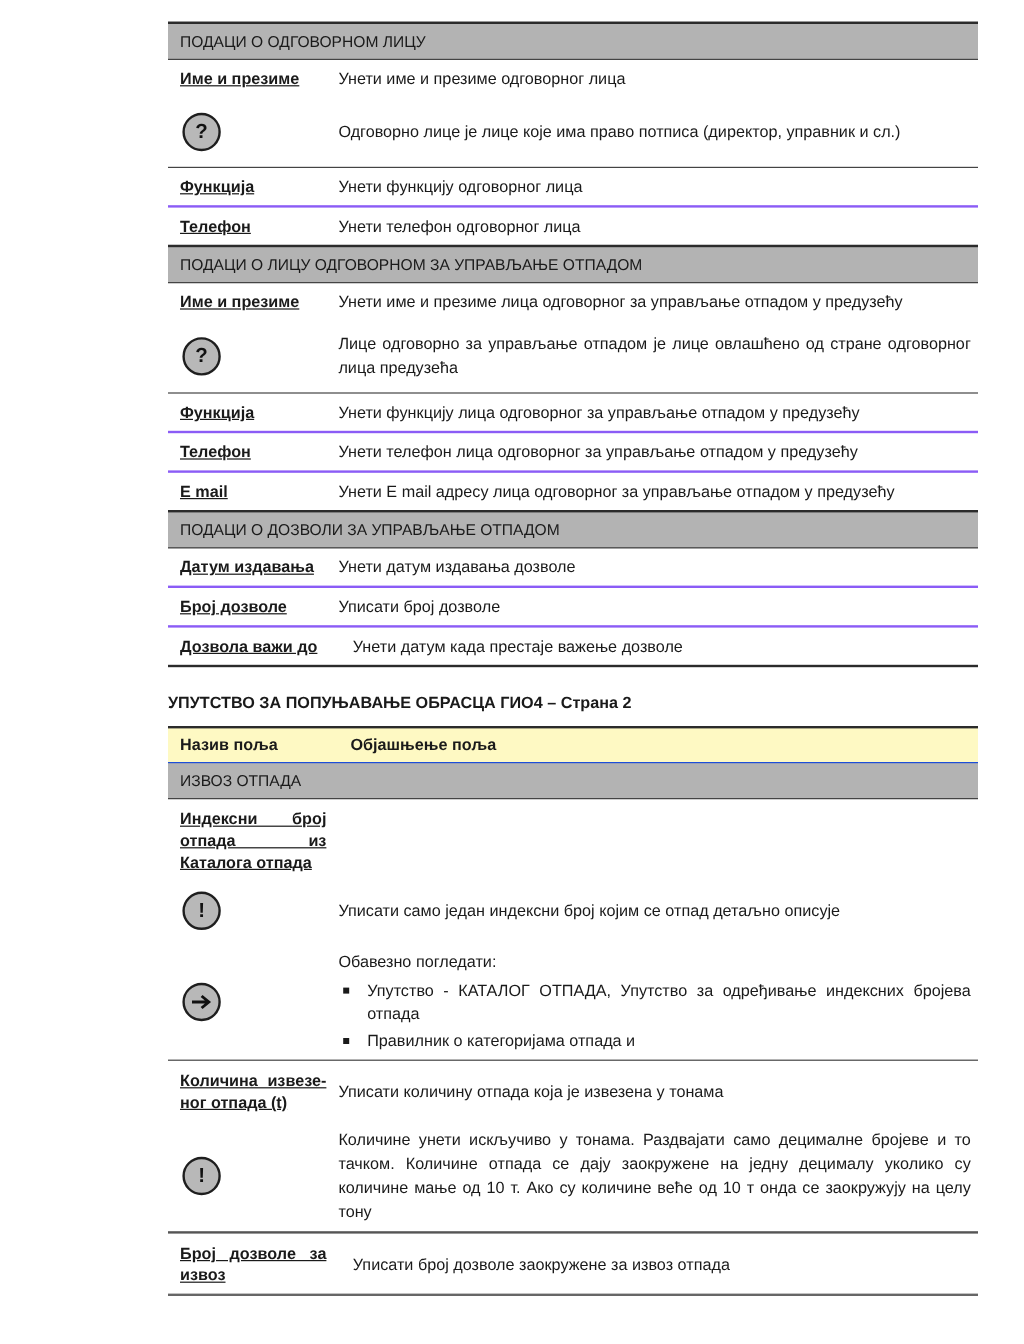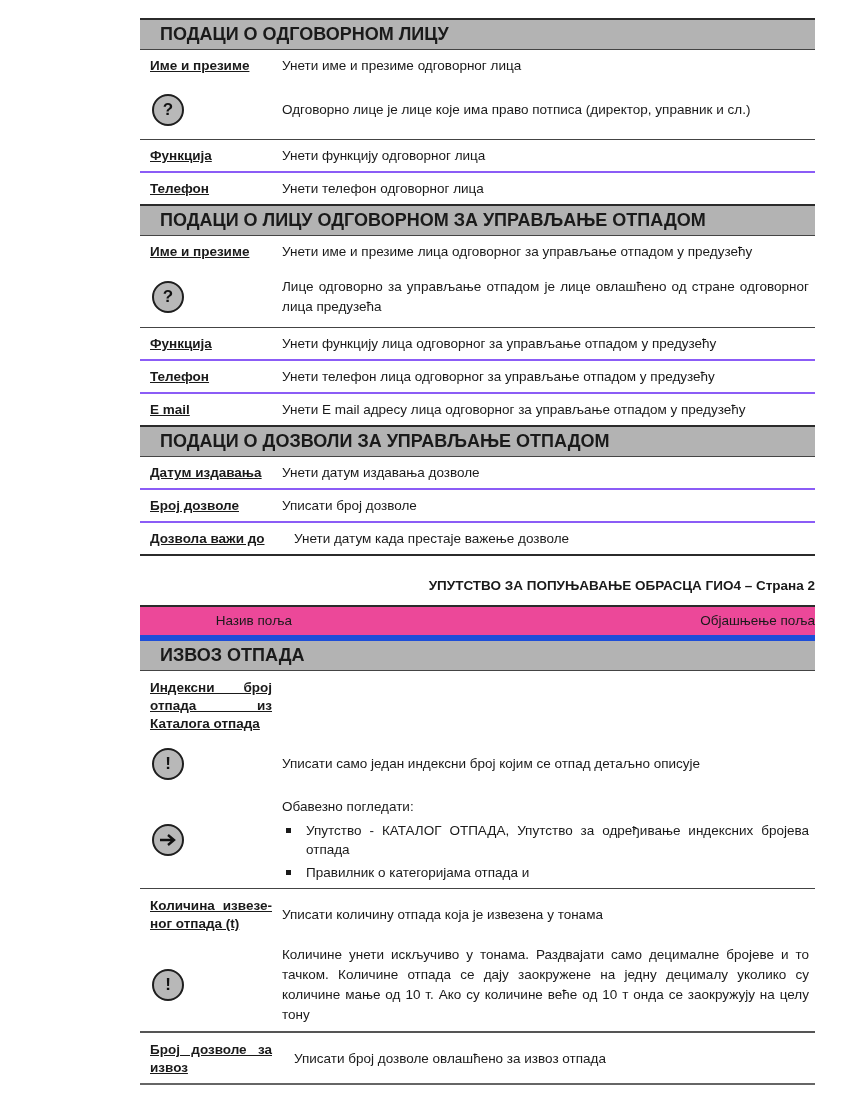--- a/index.html
+++ b/index.html
@@ -1,42 +1,42 @@
 <!DOCTYPE html>
 <html><head>
 <meta charset="utf-8">
 <style>
   html, body { margin: 0; padding: 0; background: #ffffff; }
   body { width: 853px; height: 1120px; position: relative; overflow: hidden;
          font-family: "Liberation Sans", "DejaVu Sans", sans-serif; color: #1a1a1a; }
   .page { position: absolute; left: 140px; top: 18px; width: 675px; }
   .tbl { width: 675px; }
-  .sec-head { background: #b3b3b3; font-weight: bold; font-size: 18px; padding: 0 20px;
+  .sec-head { background: #b3b3b3; font-weight: normal; font-size: 13px; padding: 0 10px;
               height: 29px; line-height: 29px; border-top: 2px solid #2b2b2b; border-bottom: 1px solid #444; }
-  .col-head { background: #ec4899; font-weight: normal; font-size: 13.5px; height: 28px; line-height: 28px;
-              border-top: 2px solid #2b2b2b; display: flex; text-align: right; }
+  .col-head { background: #fef9c3; font-weight: bold; font-size: 13.5px; height: 28px; line-height: 28px;
+              border-top: 2px solid #2b2b2b; display: flex; }
   .col-head .c1 { width: 142px; padding-left: 10px; }
   .col-head .c2 { flex: 1; }
   .row { display: flex; font-size: 13.5px; border-bottom: 2px solid #8b5cf6; align-items: flex-start; }
   .row.noline { border-bottom: none; }
   .row.thick { border-bottom: 2px solid #2b2b2b; gap: 12px; }
   .row .lbl { width: 142px; padding-left: 10px; font-weight: bold; box-sizing: border-box; flex-shrink: 0; text-decoration: underline; }
   .row .val { flex: 1; padding-right: 6px; }
   .row.single .lbl, .row.single .val { height: 31px; line-height: 31px; }
   .lbl.multi { line-height: 18px; padding-top: 8px; padding-bottom: 6px; padding-right: 10px; text-align: justify; }
   .lbl.multi span { display: block; text-align: justify; text-align-last: justify; }
   .lbl.multi span.last { text-align-last: left; }
   .val.multi { line-height: 19px; padding-top: 10px; padding-bottom: 8px; }
   .icon-row { display: flex; align-items: center; font-size: 13.5px; }
   .icon-row .lbl { width: 142px; padding-left: 12px; box-sizing: border-box; flex-shrink: 0; display: flex; align-items: center; }
   .icon-row .val { flex: 1; line-height: 20px; text-align: justify; padding-right: 6px; }
   .ico { width: 28px; height: 28px; border-radius: 50%; background: #b8b8b8; border: 2px solid #1e1e1e;
          display: flex; align-items: center; justify-content: center; font-weight: bold; font-size: 17px; color: #111; }
   .ico svg { display: block; }
-  .subtitle { font-weight: bold; font-size: 13.5px; margin-top: 22px; margin-bottom: 12px; text-align: right; }
+  .subtitle { font-weight: bold; font-size: 13.5px; margin-top: 22px; margin-bottom: 12px; }
   .subtitle .small { font-weight: bold; }
   ul.refs { margin: 4px 0 0 0; padding-left: 0; list-style: none; }
   ul.refs li { position: relative; padding-left: 24px; line-height: 19px; margin-top: 4px; text-align: justify; }
   ul.refs li::before { content: ""; position: absolute; left: 4px; top: 7px; width: 5px; height: 5px; background: #1a1a1a; }
 </style>
 </head>
 <body>
 
 <div class="page">
 
@@ -106,21 +106,21 @@
 
   <div class="subtitle">
     <span>УПУТСТВО ЗА ПОПУЊАВАЊЕ ОБРАСЦА ГИО4</span><span class="small"> – Страна 2</span>
   </div>
 
   <div class="tbl">
     <div class="col-head">
       <div class="c1">Назив поља</div>
       <div class="c2">Објашњење поља</div>
     </div>
-    <div class="sec-head" style="border-top:6px solid #1d4ed8;">ИЗВОЗ ОТПАДА</div>
+    <div class="sec-head" style="border-top:1px solid #1d4ed8;">ИЗВОЗ ОТПАДА</div>
 
     <div class="row noline" style="align-items:center;">
       <div class="lbl multi">
         <span>Индексни број</span>
         <span>отпада из</span>
         <span class="last">Каталога отпада</span>
       </div>
     </div>
 
     <div class="icon-row" style="height:50px;">
@@ -160,17 +160,17 @@
         <div class="ico">!</div>
       </div>
       <div class="val">Количине унети искључиво у тонама. Раздвајати само децималне бројеве и то тачком. Количине отпада се дају заокружене на једну децималу уколико су количине мање од 10 т. Ако су количине веће од 10 т онда се заокружују на целу тону</div>
     </div>
 
     <div class="row thick" style="align-items:center; border-bottom-color:#666;">
       <div class="lbl multi">
         <span>Број дозволе за</span>
         <span class="last">извоз</span>
       </div>
-      <div class="val">Уписати број дозволе овлашћено за извоз отпада</div>
+      <div class="val">Уписати број дозволе заокружене за извоз отпада</div>
     </div>
   </div>
 
 </div>
 
 </body></html>

